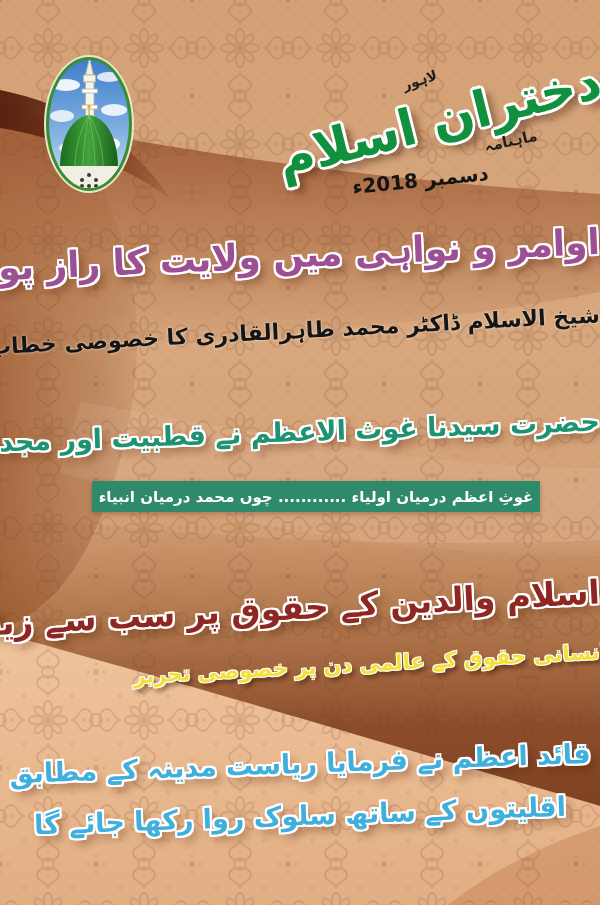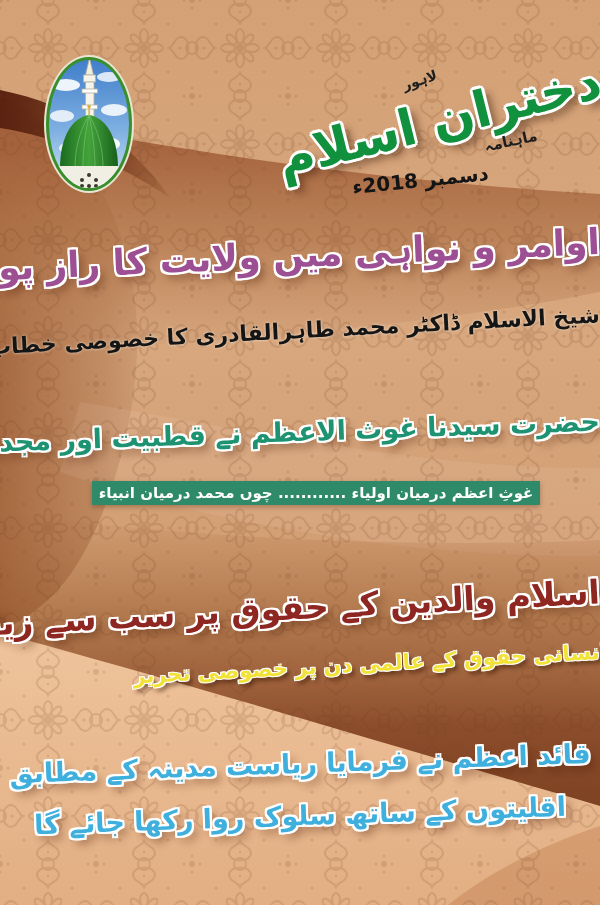--- a/index.html
+++ b/index.html
@@ -28,21 +28,21 @@
   .headline{left:0;width:600px;text-align:center;font-weight:bold;
     text-shadow:
       -2px -2px 0 #fff,2px -2px 0 #fff,-2px 2px 0 #fff,2px 2px 0 #fff,
       0 -2px 0 #fff,0 2px 0 #fff,-2px 0 0 #fff,2px 0 0 #fff,
       5px 6px 8px rgba(70,25,5,.45);}
   .h1{top:234px;font-size:36px;color:#9c4f92;transform:rotate(-2.5deg);}
   .sub1{top:318px;left:0;width:600px;text-align:center;font-size:22px;font-weight:bold;color:#151515;
         transform:rotate(-3deg);text-shadow:0 0 3px rgba(255,245,230,.8);}
   .h2{top:416px;font-size:27px;color:#1e9372;transform:rotate(-2deg);}
   .green-band{
-    top:481px;left:92px;width:448px;height:24px;background:#2e8a68;
+    top:481px;left:92px;width:448px;height:31px;background:#2e8a68;
     display:flex;align-items:center;justify-content:center;
     color:#ffffff;font-size:15px;font-weight:bold;
     box-shadow:0 2px 5px rgba(60,20,0,.3);
   }
   .h3{top:588px;font-size:33px;color:#8e2621;transform:rotate(-3deg);}
   .sub3{top:652px;left:70px;width:600px;text-align:center;font-size:21px;font-weight:bold;color:#f2e137;
         transform:rotate(-3deg);
         text-shadow:-1px -1px 0 #fff,1px -1px 0 #fff,-1px 1px 0 #fff,1px 1px 0 #fff,
                     3px 4px 4px rgba(55,20,0,.65);}
   .b1{top:748px;font-size:27px;color:#3fb0dd;transform:rotate(-2deg);}

